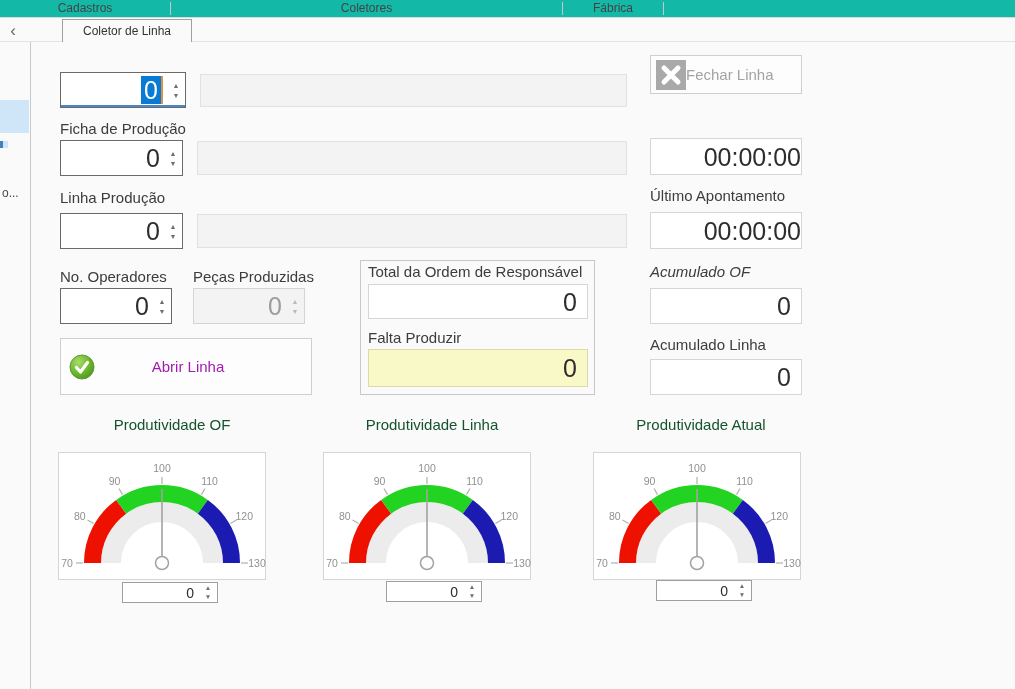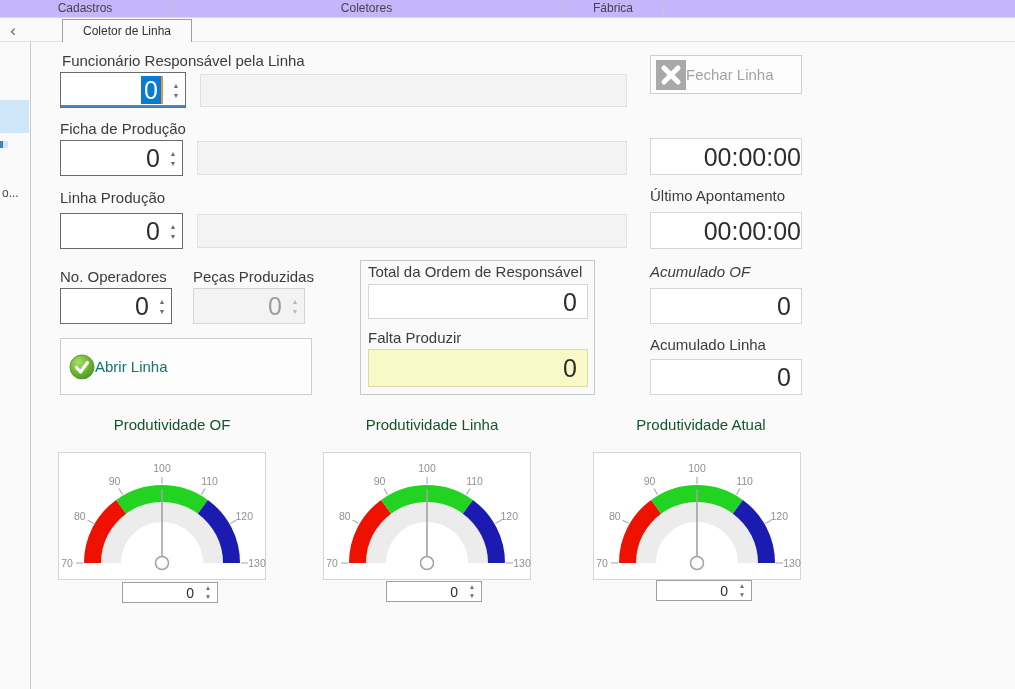--- a/index.html
+++ b/index.html
@@ -1,21 +1,21 @@
 <!DOCTYPE html>
 <html><head>
 <meta charset="utf-8">
 <style>
   html,body{margin:0;padding:0;}
   body{font-family:"Liberation Sans", sans-serif;}
   #screen{position:relative;width:1015px;height:689px;background:#fafafa;overflow:hidden;
           font-family:"Liberation Sans", sans-serif;color:#3c3c3c;}
   .abs{position:absolute;}
   
-  #menubar{left:0;top:0;width:1015px;height:17px;background:#c4b5fd;border-bottom:1px solid #d9d9d9;}
+  #menubar{left:0;top:0;width:1015px;height:17px;background:#14b8a6;border-bottom:1px solid #d9d9d9;}
   .menu-item{position:absolute;top:0;height:16px;line-height:16px;text-align:center;font-size:12px;color:#444;cursor:default;}
   .menu-div{position:absolute;top:2px;width:1px;height:13px;background:#c6c6c6;}
   
   #tabline{left:0;top:41px;width:1015px;height:1px;background:#e3e3e3;}
   #tab{left:62px;top:19px;width:130px;height:23px;background:#fafafa;border:1px solid #9f9f9f;border-bottom:none;
        font-size:12px;color:#333;text-align:center;line-height:22px;z-index:3;box-sizing:border-box;}
   #chevron{left:4px;top:22px;width:18px;height:18px;font-size:17px;color:#666;line-height:18px;text-align:center;}
   
   #side-divider{left:30px;top:42px;width:1px;height:647px;background:#c9c9c9;}
   #side-selection{left:0;top:100px;width:29px;height:33px;background:#cfe6f8;}
@@ -32,21 +32,21 @@
   .arrows{width:18px;display:flex;flex-direction:column;align-items:center;justify-content:center;gap:3px;}
   .arrows span{font-size:7px;line-height:7px;color:#6e6e6e;cursor:default;}
   .disabled{background:#f3f3f3;border-color:#d4d4d4;}
   .disabled .val{color:#9c9c9c;}
   .disabled .arrows span{color:#b9b9b9;}
   .focused{box-shadow:inset 0 -2px 0 #4a86c8;}
   .sel{background:#0a7bd4;color:#fff;padding:0 3px;border-right:2px solid #e0913f;}
   
   .btn{box-sizing:border-box;background:#fdfdfd;border:1px solid #cfcfcf;display:flex;align-items:center;}
   #btn-abrir{cursor:pointer;}
-  #btn-abrir .cap{flex:1;font-size:15px;color:#0f766e;margin-right:30px;}
+  #btn-abrir .cap{flex:1;text-align:center;font-size:15px;color:#a21caf;margin-right:30px;}
   #btn-fechar .cap{flex:1;font-size:15px;color:#a3a3a3;margin-right:8px;}
   .xicon{width:30px;height:30px;background:#a9a9a9;margin-left:5px;flex:none;}
   .chkicon{width:26px;height:26px;margin-left:8px;flex:none;}
   
   #groupbox{box-sizing:border-box;border:1px solid #c8c8c8;background:#fafafa;}
   .falta{background:#f9f9c8;border:1px solid #dcdcaa;}
   
   .gauge-title{font-size:15px;color:#14532d;text-align:center;}
   .gauge-panel{box-sizing:border-box;background:#fff;border:1px solid #d5d5d5;}
   .gauge-panel svg{overflow:visible;display:block;}
@@ -70,21 +70,20 @@
 
   <div id="tabline" class="abs"></div>
   <div id="chevron" class="abs">‹</div>
   <div id="tab" class="abs">Coletor de Linha</div>
 
   <div id="side-divider" class="abs"></div>
   <div id="side-selection" class="abs"></div>
   <div id="side-fragment" class="abs"></div>
   <div id="side-trunc" class="abs">o...</div>
 
-  <div class="abs lbl" style="left:62px;top:52px;">Funcionário Responsável pela Linha</div>
   <div class="abs spinbox focused" style="left:60px;top:72px;width:126px;height:36px;">
     <div class="val"><span class="sel">0</span></div>
     <div class="arrows">
       <span>▲</span>
       <span>▼</span>
     </div>
   </div>
   <div class="abs companion" style="left:200px;top:74px;width:427px;height:33px;"></div>
 
   <div class="abs lbl" style="left:60px;top:120px;">Ficha de Produção</div>

